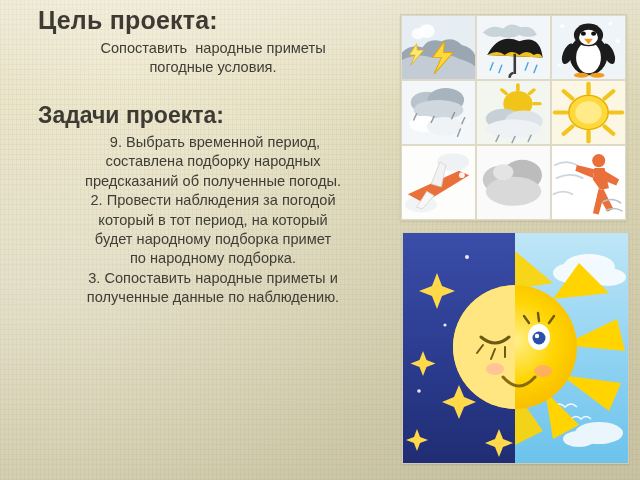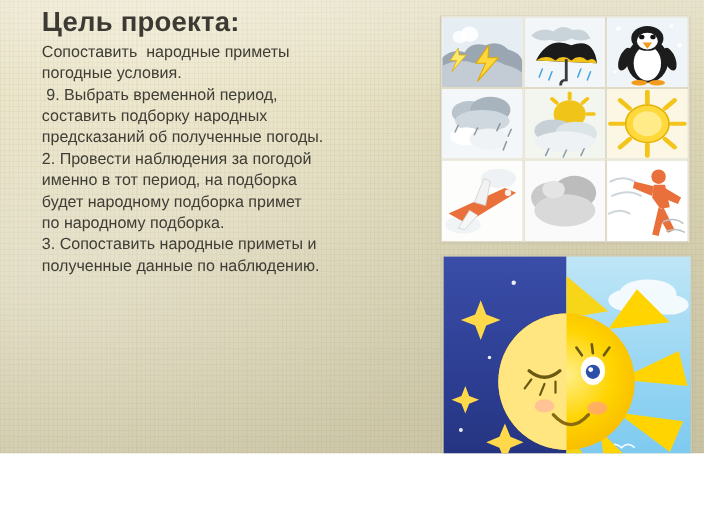--- a/index.html
+++ b/index.html
@@ -8,21 +8,21 @@
   }
   body {
     width: 640px;
     height: 480px;
     font-family: "Liberation Sans", sans-serif;
     overflow: hidden;
   }
   .slide {
     position: relative;
     width: 640px;
-    height: 412px;
+    height: 480px;
     background-color: #e9e3c8;
     background-image:
       linear-gradient(180deg, rgba(255,255,255,0.28) 0%, rgba(255,255,255,0.0) 22%, rgba(0,0,0,0.05) 100%),
       repeating-linear-gradient(90deg, rgba(170,160,110,0.10) 0px, rgba(170,160,110,0.10) 1px, rgba(255,255,255,0.0) 1px, rgba(255,255,255,0.0) 4px),
       repeating-linear-gradient(0deg, rgba(150,145,100,0.08) 0px, rgba(150,145,100,0.08) 1px, rgba(255,255,255,0.0) 1px, rgba(255,255,255,0.0) 5px),
       radial-gradient(ellipse at 20% 10%, #efe9d0 0%, #e2dcbe 45%, #d9d3b2 100%);
     overflow: hidden;
   }
   .slide::after {
     content: "";
@@ -55,20 +55,21 @@
     font-weight: bold;
     color: #3c3a33;
     line-height: 1.15;
     margin: 24px 0 5px 0;
   }
   .body-text {
     font-size: 14.6px;
     color: #3f3d35;
     line-height: 1.33;
     margin: 0;
+    text-align: center;
   }
   .body-text .ln { display: block; white-space: pre; }
 
   
   .grid-pic {
     position: absolute;
     left: 400px;
     top: 14px;
     width: 225px;
     height: 205px;
@@ -109,27 +110,28 @@
 
   <div class="text-col">
 
     <h1 class="head">Цель проекта:</h1>
 
     <p class="body-text">
       <span class="ln">Сопоставить  народные приметы</span>
       <span class="ln">погодные условия.</span>
     </p>
 
+    <h2 class="head2">Задачи проекта:</h2>
 
     <p class="body-text">
       <span class="ln"> 9. Выбрать временной период,</span>
-      <span class="ln">составить подборку народных</span>
+      <span class="ln">составлена подборку народных</span>
       <span class="ln">предсказаний об полученные погоды.</span>
       <span class="ln">2. Провести наблюдения за погодой</span>
-      <span class="ln">именно в тот период, на подборка</span>
+      <span class="ln">который в тот период, на который</span>
       <span class="ln">будет народному подборка примет</span>
       <span class="ln">по народному подборка.</span>
       <span class="ln">3. Сопоставить народные приметы и</span>
       <span class="ln">полученные данные по наблюдению.</span>
     </p>
   </div>
 
   <div class="grid-pic">
 
     <div class="cell">

